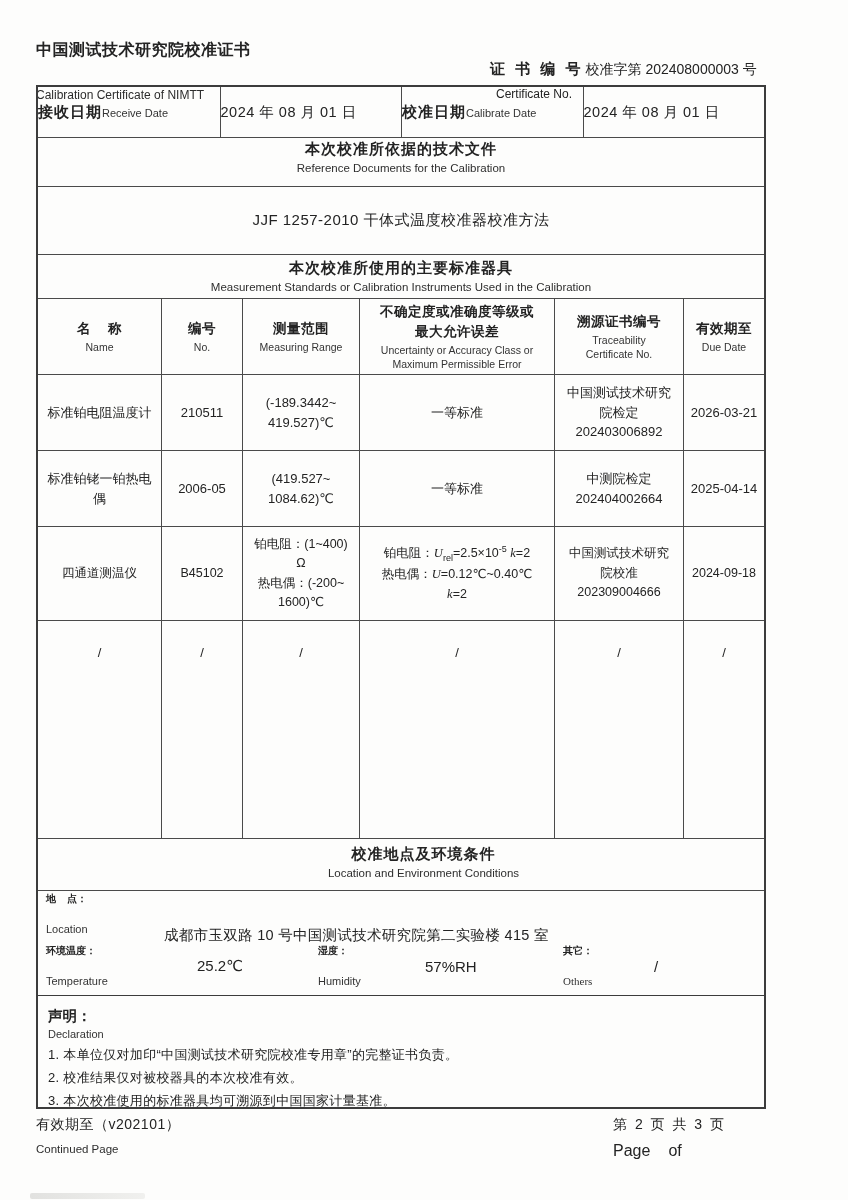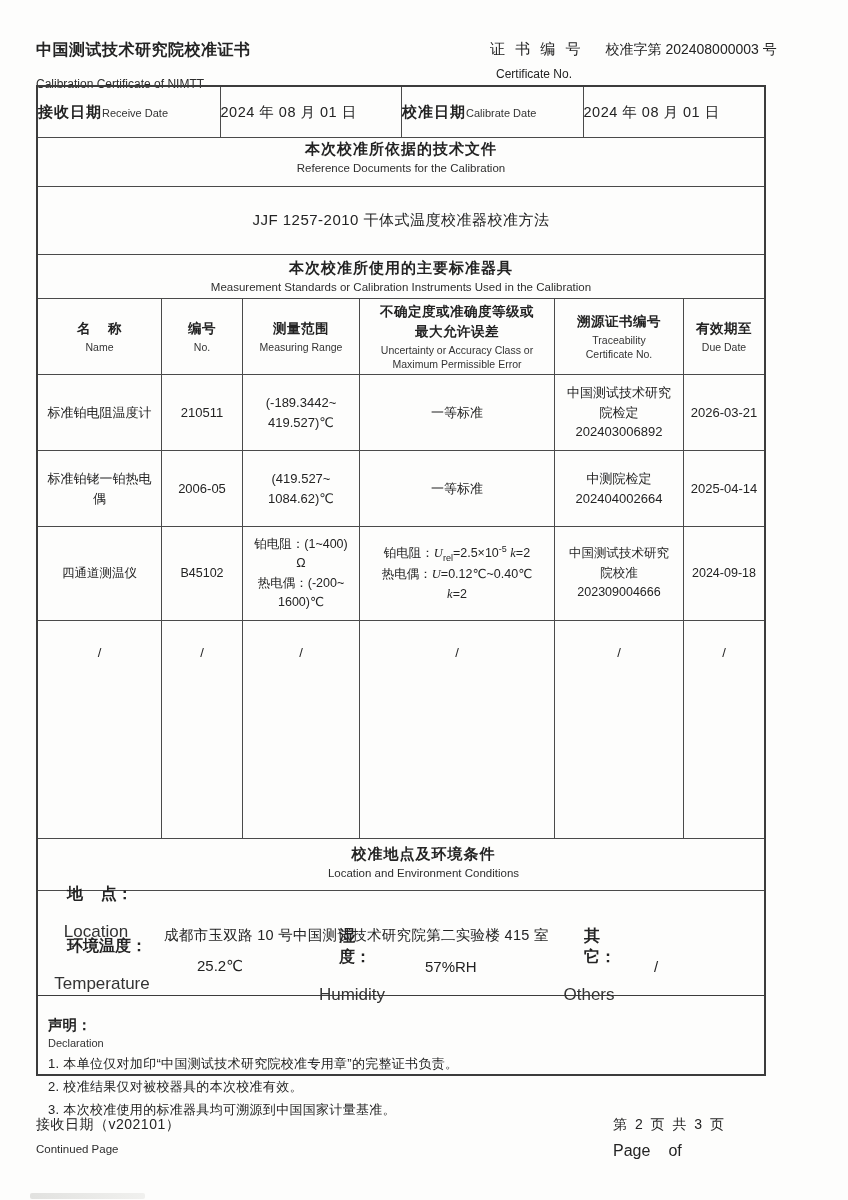--- a/index.html
+++ b/index.html
@@ -3,25 +3,25 @@
 <meta charset="utf-8">
 <style>
   html,body{margin:0;padding:0;background:#ffffff;}
   .page{position:relative;width:848px;height:1200px;background:#fdfdfc;
         font-family:"Liberation Sans","DejaVu Sans",sans-serif;color:#232323;overflow:hidden;}
   .pre{white-space:pre;}
 
   
   .hdr-left{position:absolute;left:36px;top:40px;}
   .hdr-title-zh{font-size:16px;font-weight:600;letter-spacing:.5px;}
-  .hdr-title-en{font-size:12px;margin-top:16px;color:#2c2c2c;}
+  .hdr-title-en{font-size:12px;margin-top:27px;color:#2c2c2c;}
   .hdr-right{position:absolute;left:490px;top:40px;width:280px;}
   .certno-line{display:flex;align-items:baseline;}
-  .certno-zh{font-size:15px;font-weight:400;letter-spacing:3px;white-space:pre;}
-  .certno-val{font-size:14px;margin-left:22px;white-space:nowrap;}
+  .certno-zh{font-size:15px;font-weight:700;letter-spacing:3px;white-space:pre;margin-top:20px;}
+  .certno-val{font-size:14px;margin-left:2px;white-space:nowrap;}
   .certno-en{font-size:12px;margin-top:8px;margin-left:6px;}
 
   
   .doc{position:absolute;left:36px;top:85px;width:730px;border:2px solid #3c3c3c;box-sizing:border-box;}
   .doc > div{box-sizing:border-box;}
   .bt{border-top:1.5px solid #4a4a4a;}
 
   .dates{display:grid;grid-template-columns:1fr 1fr 1fr 1fr;height:50px;}
   .dates>div{border-left:1.4px solid #4a4a4a;display:flex;flex-direction:row;justify-content:flex-start;align-items:center;box-sizing:border-box;}
   .dates>div:first-child{border-left:none;}
@@ -48,35 +48,35 @@
   .row-c{height:94px;}
   .row-c>div{font-size:12.5px;line-height:1.55;}
   .row-d{height:218px;}
   .row-d>div{justify-content:flex-start;padding-top:22px;}
   .math-i{font-style:italic;font-family:"Liberation Serif","DejaVu Serif",serif;}
   sub,sup{font-size:9px;}
 
   .loc-head{height:52px;padding-top:6px;text-align:center;padding-left:45px;}
   .loc-row{height:45px;display:flex;align-items:center;}
   .loc-label{margin-left:8px;width:100px;}
-  .lab-zh{font-size:16px;font-weight:600;margin-left:21px;}
-  .lab-en{font-size:17px;color:#333;margin-top:17px;text-align:center;}
+  .lab-zh{font-size:10px;font-weight:600;}
+  .lab-en{font-size:11px;color:#333;margin-top:17px;}
   .loc-value{margin-left:18px;font-size:14.5px;padding-top:5px;letter-spacing:.3px;margin-top:40px;}
 
   .env-row{height:60px;display:flex;align-items:center;}
   .env-g{display:flex;align-items:center;box-sizing:border-box;gap:35px;}
   .env-g1{width:280px;padding-left:8px;}
   .env-g2{width:245px;}
   .env-label{display:flex;flex-direction:column;}
   .env-g1 .env-label{width:112px;}
   .env-g2 .env-label{width:68px;}
-  .env-g3 .env-label{width:52px;}
+  .env-g3 .env-label{width:52px;font-family:Liberation Serif, serif;}
   .env-val{font-size:15px;margin-left:4px;padding-top:2px;}
 
-  .decl{border-top:1.7px solid #3c3c3c;height:79px;padding:20px 10px;}
+  .decl{border-top:1.7px solid #3c3c3c;height:112px;padding:11px 10px;}
   .decl-zh{font-size:14.5px;font-weight:600;}
   .decl-en{font-size:11px;margin-top:2px;color:#333;}
   .decl-item{font-size:13px;margin-top:6px;letter-spacing:.3px;line-height:17px;}
 
   
   .footer-left{position:absolute;left:36px;top:1116px;}
   .f-zh{font-size:14px;letter-spacing:.5px;}
   .f-en{font-size:11.5px;margin-top:9px;color:#2e2e2e;}
   .footer-right{position:absolute;left:613px;top:1116px;}
   .fp-zh{font-size:14px;letter-spacing:2px;white-space:pre;}
@@ -305,21 +305,21 @@
     <div class="decl">
       <div class="decl-zh">声明：</div>
       <div class="decl-en">Declaration</div>
       <div class="decl-item">1. 本单位仅对加印“中国测试技术研究院校准专用章”的完整证书负责。</div>
       <div class="decl-item">2. 校准结果仅对被校器具的本次校准有效。</div>
       <div class="decl-item">3. 本次校准使用的标准器具均可溯源到中国国家计量基准。</div>
     </div>
   </div>
 
   <div class="footer-left">
-    <div class="f-zh">接收日期（v202101）</div>
+    <div class="f-zh">有效期至（v202101）</div>
     <div class="f-en">Continued Page</div>
   </div>
   <div class="footer-right">
     <div class="fp-zh">第 2 页 共 3 页</div>
     <div class="fp-en">
       <span>Page</span><span class="fp-of">of</span>
     </div>
   </div>
 
   <div class="smudge"></div>

